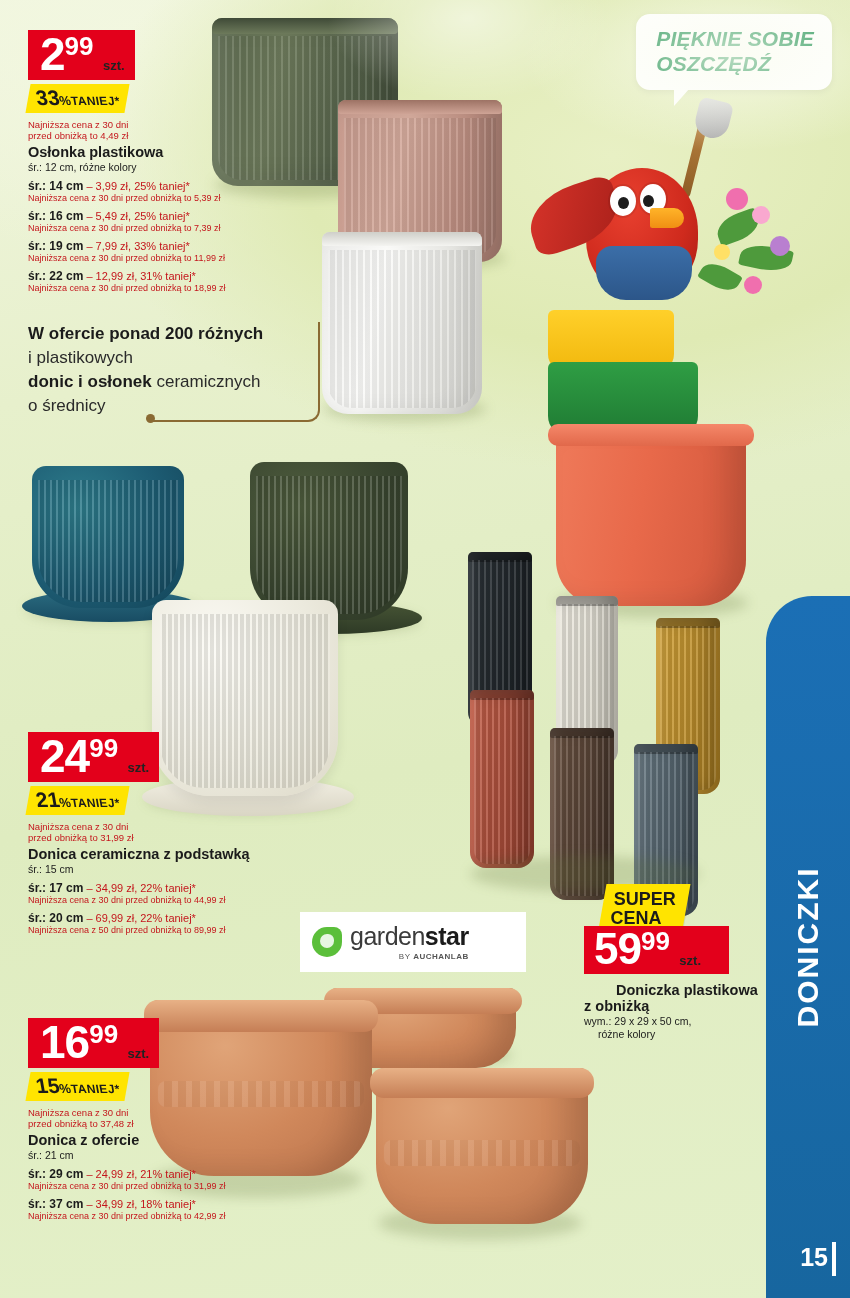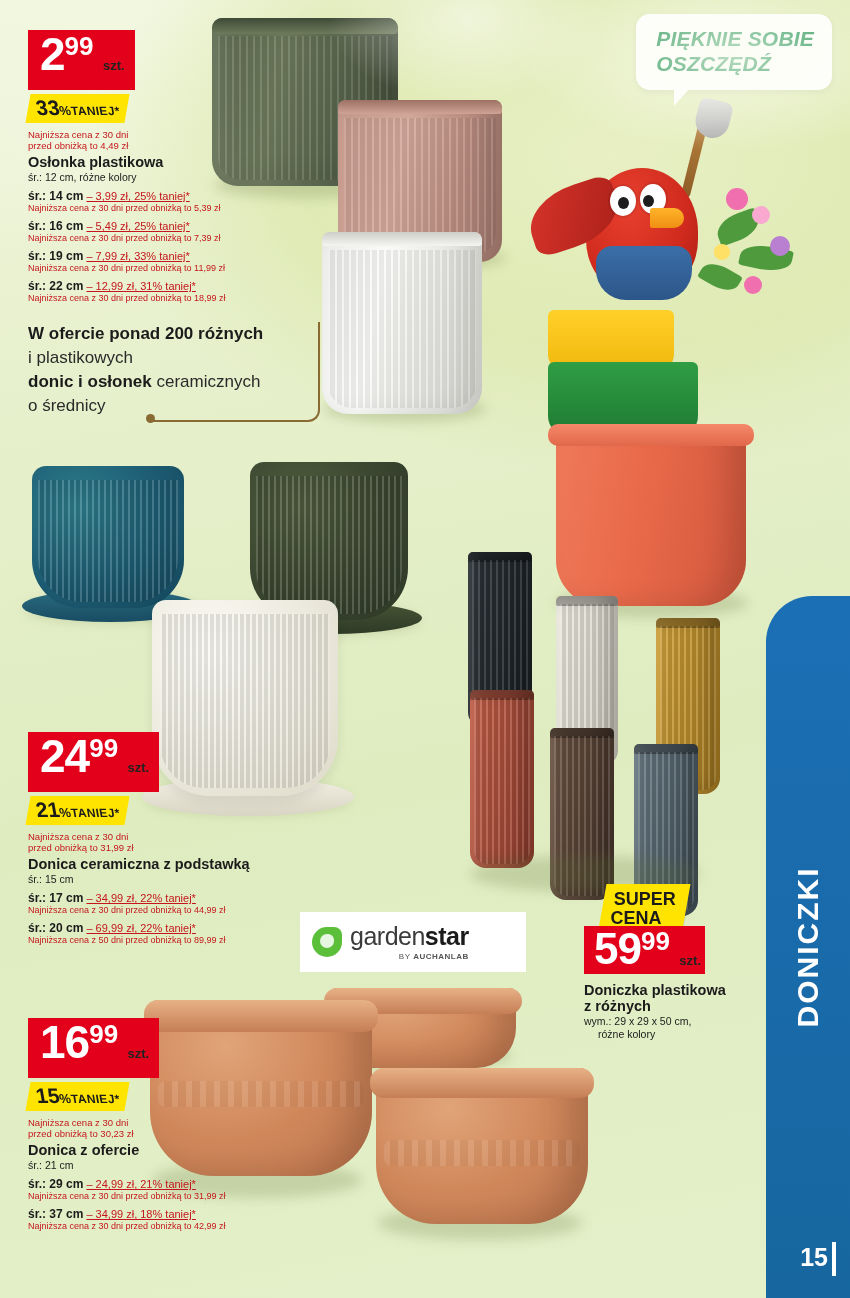--- a/index.html
+++ b/index.html
@@ -53,21 +53,21 @@
     position: absolute; right: 14px; bottom: 22px;
     width: 4px; height: 34px; background: #fff;
   }
 
   
   .price-block { position: absolute; }
   .price-main {
     display: inline-block;
     background: #e3001b;
     color: #fff;
-    padding: 3px 10px 15px 12px;
+    padding: 3px 10px 5px 12px;
     position: relative;
   }
   .price-int { font-size: 46px; font-weight: bold; line-height: 42px; letter-spacing: -1px; }
   .price-dec { font-size: 26px; font-weight: bold; vertical-align: top; position: relative; top: -2px; }
   .price-unit {
     color: #222; font-size: 13px; font-weight: bold;
     display: inline-block; margin-left: 5px; vertical-align: bottom;
     position: relative; top: -2px;
   }
   .discount {
@@ -101,21 +101,21 @@
     font-size: 10.5px;
     margin-top: 1px;
     line-height: 13px;
   }
   .var-line {
     margin-top: 5px;
     font-size: 11px;
     color: #1b1b1b;
   }
   .var-line b { font-size: 12px; }
-  .var-line .vprice { color: #c4161c; font-weight: normal; text-decoration: underline; }
+  .var-line .vprice { color: #c4161c; font-weight: normal; }
   .var-note {
     color: #c4161c; font-size: 9px; line-height: 11px; margin-top: 0px;
   }
 
   
   .callout {
     position: absolute;
     left: 28px; top: 322px;
     width: 300px;
     color: #2a2a2a;
@@ -573,21 +573,21 @@
       <span class="price-int">16</span><span class="price-dec">99</span>
       <span class="price-unit">szt.</span>
     </div>
     <div>
       <div class="discount">
         <span><span class="disc-num">15</span><span class="disc-pct">%</span><span class="disc-word">TANIEJ*</span></span>
       </div>
     </div>
     <div class="lowest">
       <div>Najniższa cena z 30 dni</div>
-      <div>przed obniżką to 30,23 zł</div>
+      <div>przed obniżką to 37,48 zł</div>
     </div>
     <div class="prod-name">Donica z ofercie</div>
     <div class="prod-sub">śr.: 21 cm</div>
 
     <div class="var-line">
       <b>śr.: 29 cm</b>
       <span class="vprice">– 24,99 zł, 21% taniej*</span>
     </div>
     <div class="var-note">Najniższa cena z 30 dni przed obniżką to 31,99 zł</div>
 
@@ -609,26 +609,26 @@
         <b>AUCHANLAB</b>
       </div>
     </div>
   </div>
 
   <div class="super-cena">
     <span>SUPER</span>
     <span>CENA</span>
   </div>
   <div class="price-block" style="left:584px; top:926px; width:190px;">
-    <div class="price-main" style="padding:2px 4px 4px 10px;">
+    <div class="price-main" style="padding:2px 28px 4px 10px;">
       <span class="price-int" style="font-size:44px;">59</span><span class="price-dec">99</span>
       <span class="price-unit">szt.</span>
     </div>
-    <div class="prod-name" style="margin-top:8px;">Doniczka plastikowa</div>
-    <div class="prod-name" style="margin-top:0;">z różnych</div>
+    <div class="prod-name" style="margin-top:8px;margin-left:32px;">Doniczka plastikowa</div>
+    <div class="prod-name" style="margin-top:0;">z obniżką</div>
     <div class="prod-sub">wym.: 29 x 29 x 50 cm,</div>
     <div class="prod-sub" style="margin-top:0;padding-left:14px;">różne kolory</div>
   </div>
 
   <div class="side-tab">
     <div class="side-text">DONICZKI</div>
     <div class="page-num-bar"></div>
     <div class="page-number">15</div>
   </div>
 

